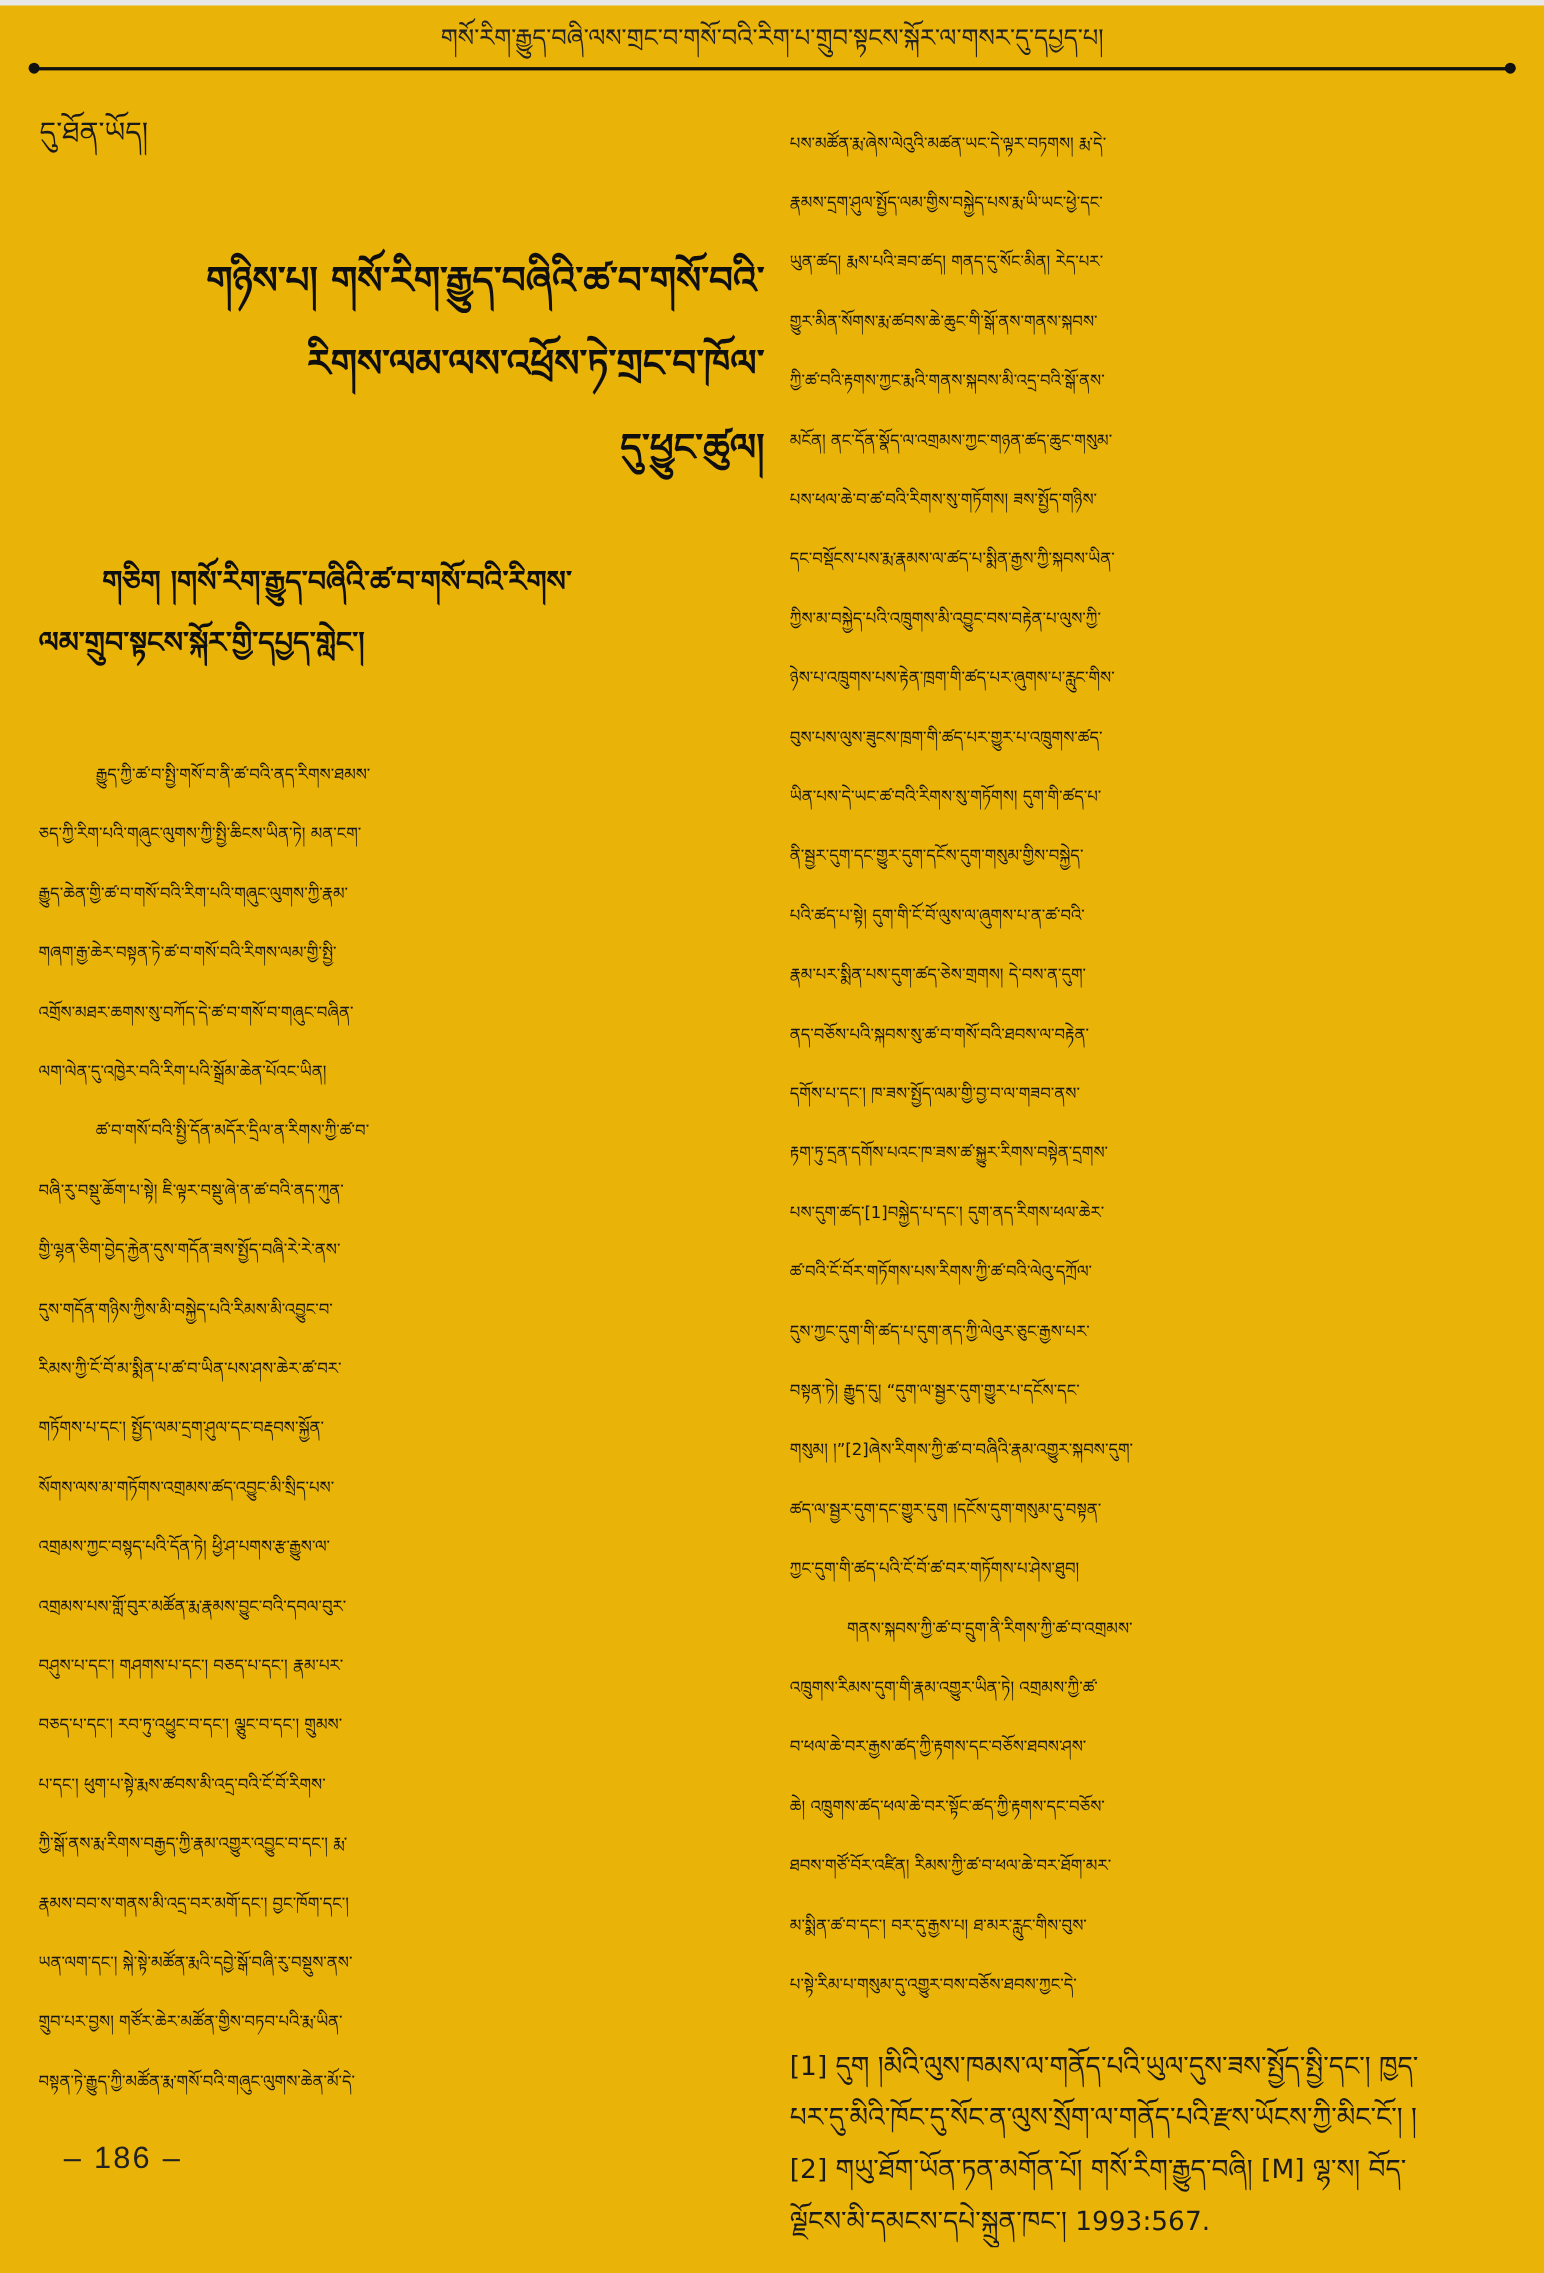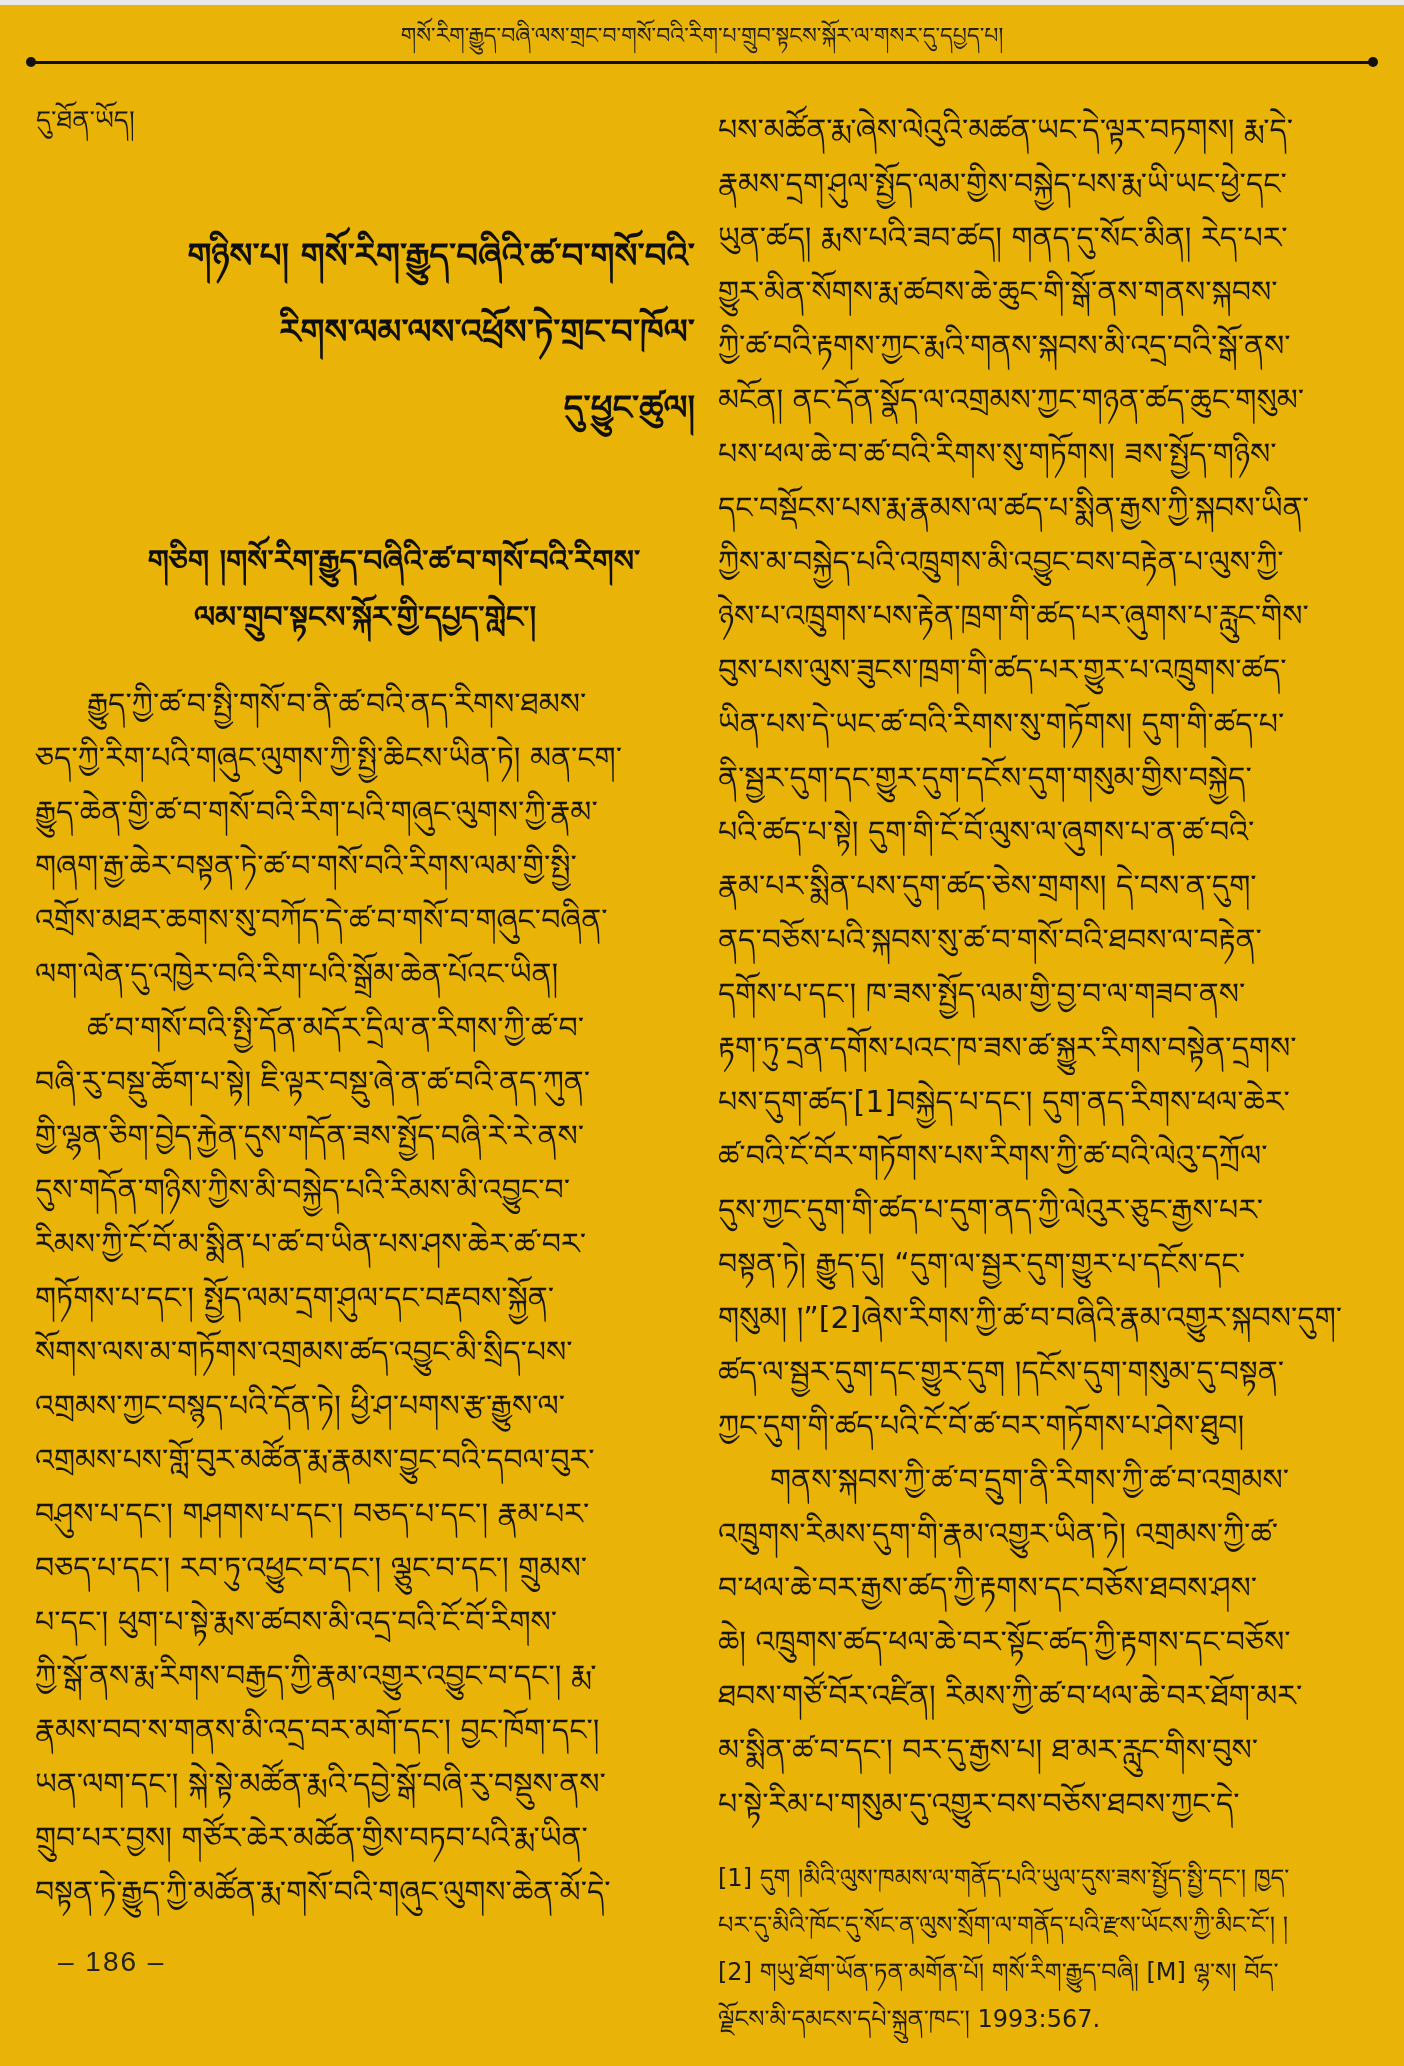--- a/index.html
+++ b/index.html
@@ -17,27 +17,27 @@
   .head-rule .dot{position:absolute;top:0;width:10px;height:10px;border-radius:50%;background:#111;}
   .head-rule .dot.left{left:0;}
   .head-rule .dot.right{right:0;}
   .byline{position:absolute;top:86px;left:36px;font-size:26px;color:#1a1a1a;}
   .title-block{
     position:absolute;top:212px;left:35px;width:660px;text-align:right;
     font-size:34px;font-weight:bold;color:#0f0f0f;
   }
   .title-block .line{line-height:76px;white-space:nowrap;}
   .section-heading{
-    position:absolute;top:528px;left:35px;width:660px;
-    font-size:30px;font-weight:bold;color:#0f0f0f;text-align:center;
+    position:absolute;top:496px;left:35px;width:660px;
+    font-size:26px;font-weight:bold;color:#0f0f0f;text-align:left;
   }
   .section-heading .line{line-height:56px;white-space:nowrap;overflow:hidden;}
   .section-heading .line:first-child{text-indent:58px;}
   .body-col .line{
-    font-size:30px;line-height:54px;height:54px;white-space:nowrap;overflow:hidden;
+    font-size:15px;line-height:54px;height:54px;white-space:nowrap;overflow:hidden;
     text-align:justify;
   }
   .left-body{position:absolute;top:672px;left:35px;width:660px;}
   .right-body{position:absolute;top:98px;left:718px;width:672px;}
   .para.indent-first .line:first-child{text-indent:52px;}
   .footnotes{
     position:absolute;top:1850px;left:718px;width:676px;
     font-size:24px;color:#1a1a1a;
   }
   .footnotes .line{line-height:47px;height:47px;white-space:nowrap;overflow:hidden;}

